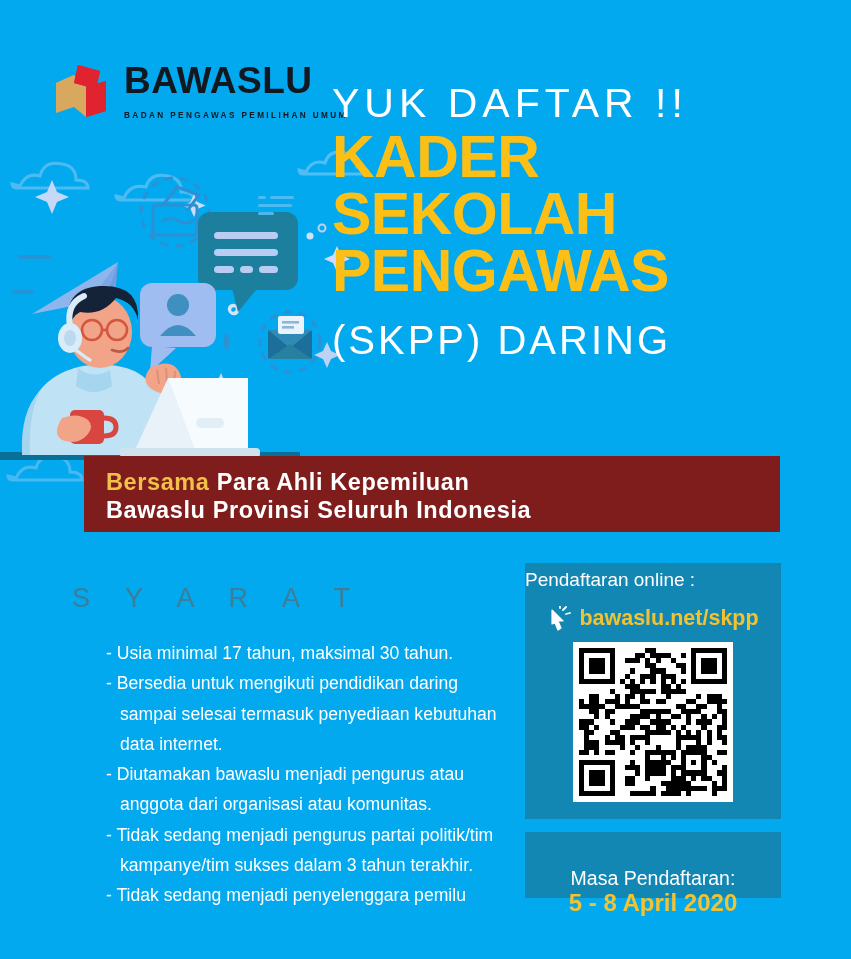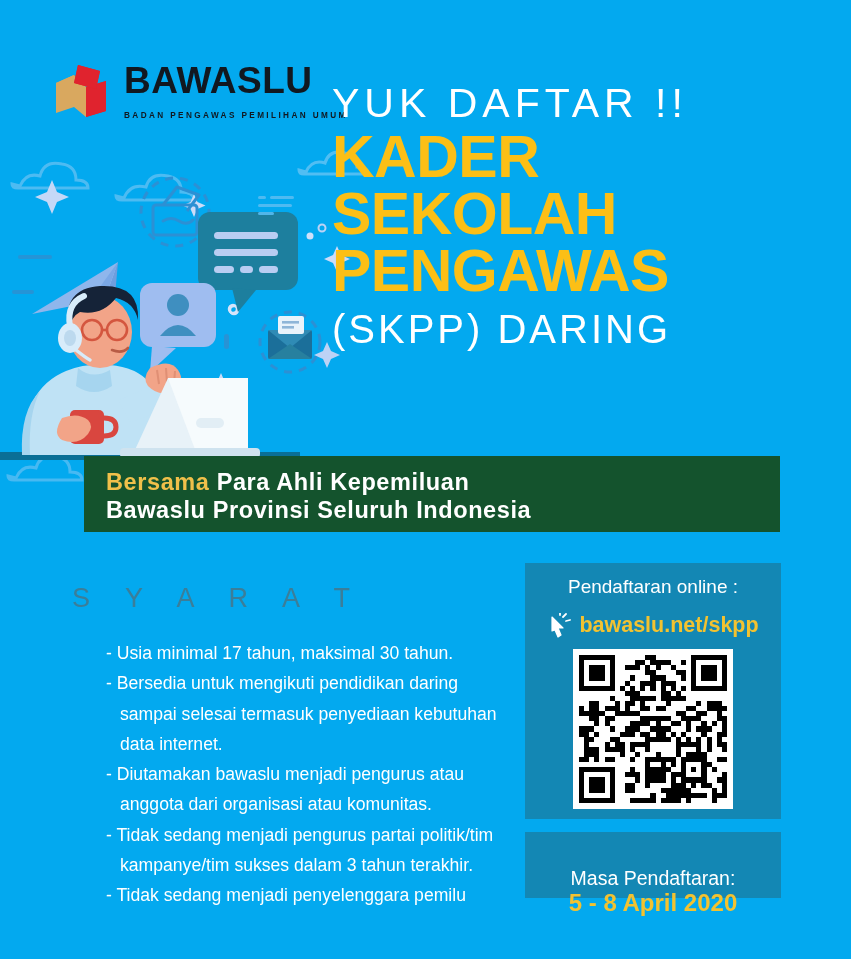--- a/index.html
+++ b/index.html
@@ -18,37 +18,37 @@
   .logo-wrap{position:absolute;left:52px;top:62px;display:flex;align-items:center;gap:14px;}
   .logo-text{display:flex;flex-direction:column;}
   .logo-name{font-size:37px;font-weight:bold;color:#111820;letter-spacing:.5px;line-height:1;}
   .logo-sub{font-size:8.2px;font-weight:bold;color:#111820;letter-spacing:2.4px;margin-top:12px;}
 
   
   .headline{position:absolute;left:332px;top:82px;width:500px;}
   .yuk{font-size:41px;color:#ffffff;letter-spacing:5px;line-height:1.05;font-weight:400;}
   .big{font-size:59px;font-weight:bold;color:#fcbf16;letter-spacing:-.5px;line-height:.97;margin-top:4px;}
   .big div{white-space:nowrap;}
-  .skpp{font-size:40px;color:#ffffff;letter-spacing:3px;line-height:1.1;margin-top:6px;font-weight:400;}
+  .skpp{font-size:40px;color:#ffffff;letter-spacing:3px;line-height:1.1;margin-top:17px;font-weight:400;}
 
   
-  .banner{position:absolute;left:84px;top:456px;width:696px;height:76px;background:#14532d;}
+  .banner{position:absolute;left:84px;top:456px;width:696px;height:76px;background:#7f1d1d;}
   .banner .line{color:#ffffff;font-size:23.5px;font-weight:bold;letter-spacing:.6px;line-height:1.2;}
   .banner .inner{padding:12px 0 0 22px;}
   .hl-yellow{color:#f0c04a;}
 
   
   .syarat-title{position:absolute;left:72px;top:583px;font-size:27px;color:#3b7e99;letter-spacing:14px;font-weight:400;}
   .syarat-list{position:absolute;left:66px;top:622px;width:450px;}
   .syarat-list li{list-style:none;color:#ffffff;font-size:17.6px;line-height:1.72;white-space:nowrap;}
   .syarat-list li.cont{padding-left:14px;}
 
   
   .qr-panel{position:absolute;left:525px;top:563px;width:256px;height:256px;background:#1387b4;}
-  .qr-head{text-align:center;padding-top:13px;}
+  .qr-head{padding-top:6px;}
   .qr-head .t1{color:#ffffff;font-size:19px;line-height:1.15;}
   .qr-head .t2{display:flex;align-items:center;justify-content:center;gap:6px;margin-top:15px;}
   .qr-url{color:#f2c230;font-size:21.5px;font-weight:bold;}
   .qr-box{width:160px;height:160px;margin:10px auto 0;background:#ffffff;padding:6px;box-sizing:border-box;}
   .qr-box svg{display:block;width:100%;height:100%;}
 
   .date-panel{position:absolute;left:525px;top:832px;width:256px;height:66px;background:#1387b4;text-align:center;}
   .date-panel .d1{color:#ffffff;font-size:19.5px;padding-top:20px;line-height:1.1;margin-top:16px;}
   .date-panel .d2{color:#f2c230;font-size:24px;font-weight:bold;line-height:1.15;}
 </style>

